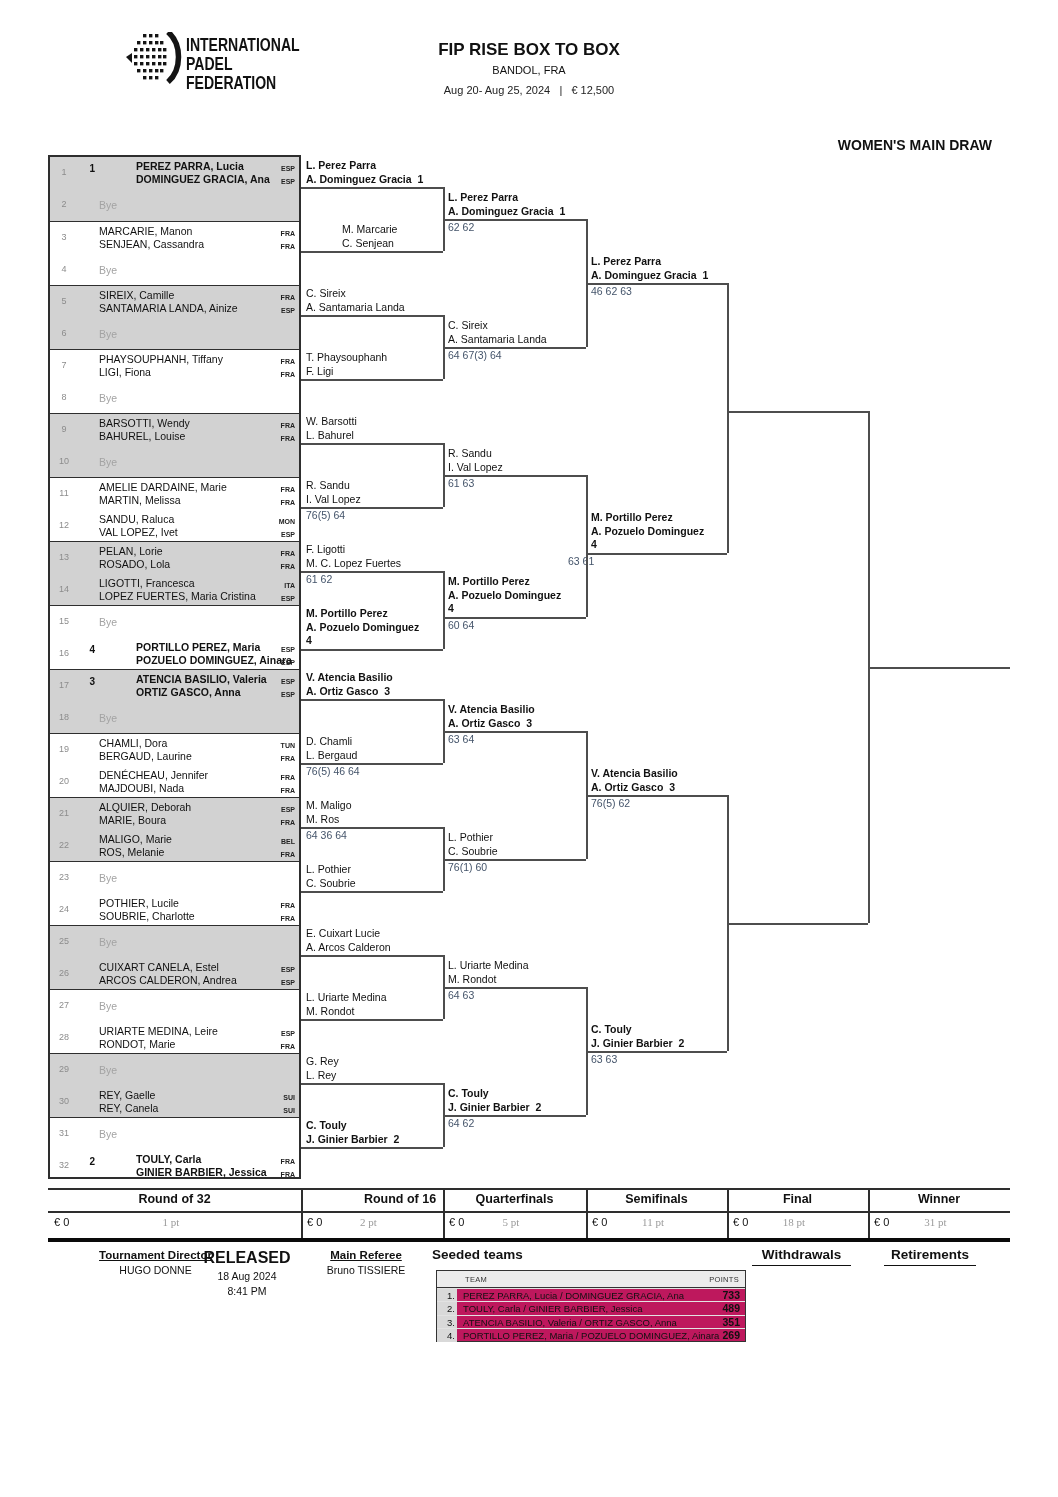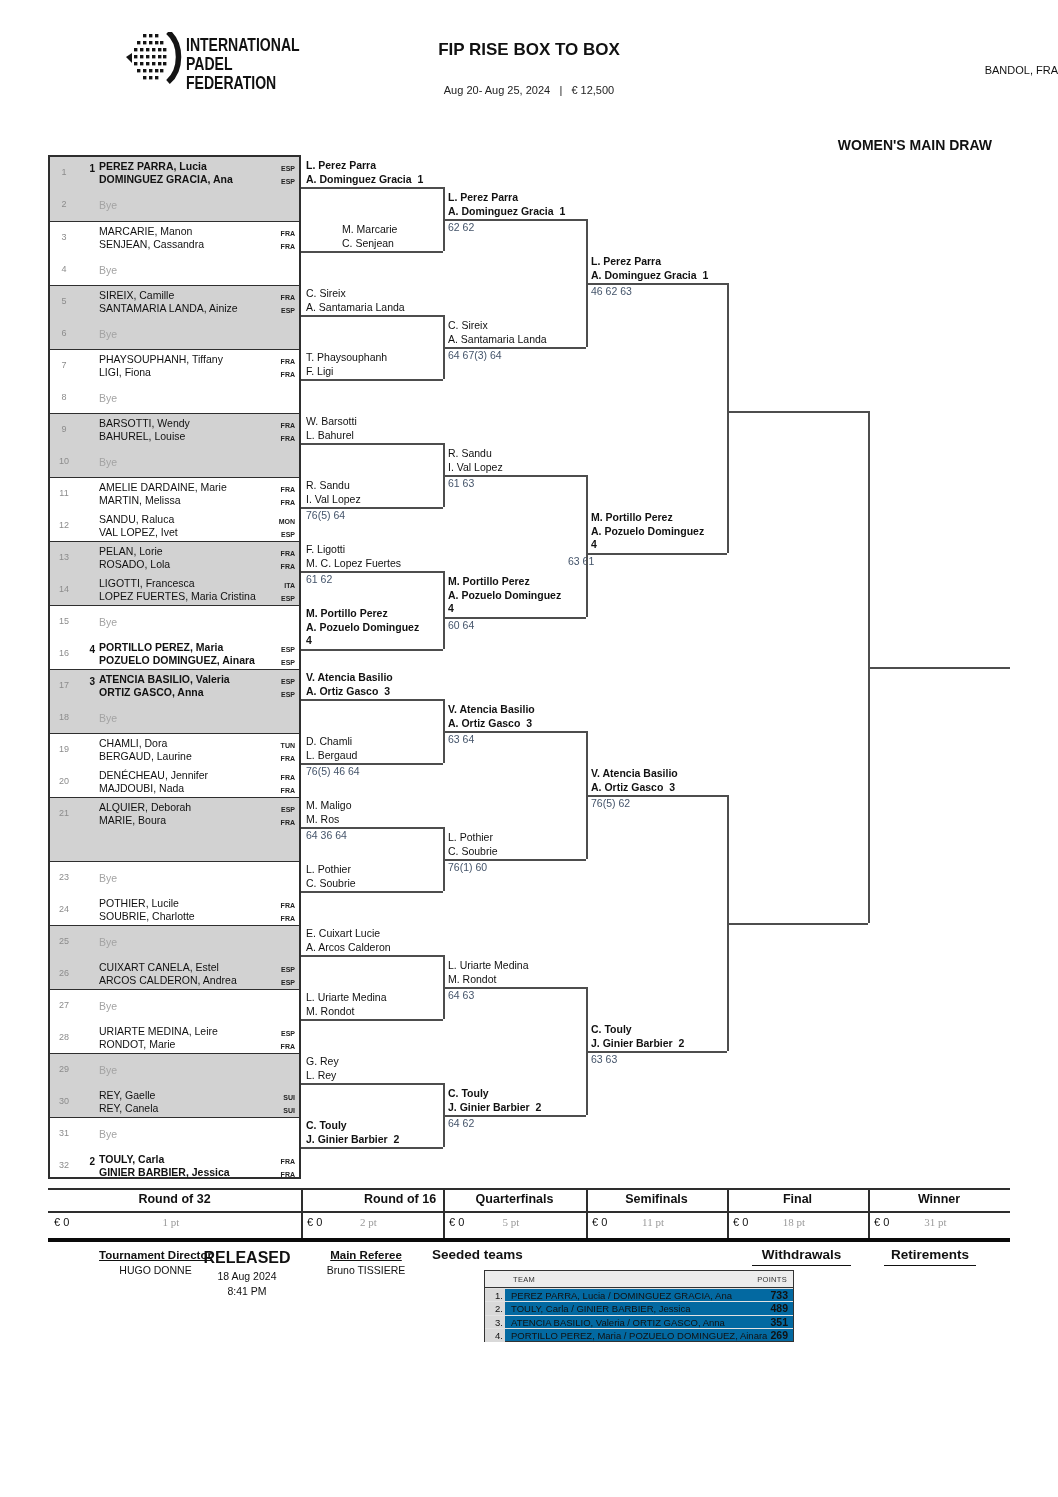--- a/index.html
+++ b/index.html
@@ -3,53 +3,53 @@
 <meta charset="utf-8">
 <style>
   html,body{margin:0;padding:0;background:#888;}
   .page{position:relative;width:1058px;height:1497px;background:#fff;margin:0 auto;
         font-family:"Liberation Sans","DejaVu Sans",sans-serif;color:#111;overflow:hidden;}
   
   .logo-ball{position:absolute;left:126px;top:32px;}
   .logo-text{position:absolute;left:186px;top:36px;font-weight:bold;font-size:18px;line-height:19px;
              letter-spacing:0px;transform:scaleX(.78);transform-origin:left top;white-space:pre;}
   .t-title{position:absolute;left:0;right:0;top:40px;text-align:center;font-weight:bold;font-size:17px;}
-  .t-loc{position:absolute;left:0;right:0;top:64px;text-align:right;font-size:11px;}
+  .t-loc{position:absolute;left:0;right:0;top:64px;text-align:center;font-size:11px;}
   .t-dates{position:absolute;left:0;right:0;top:84px;text-align:center;font-size:11px;color:#222;}
   .t-dates span{white-space:pre;}
   .draw-title{position:absolute;right:66px;top:137px;font-weight:bold;font-size:14px;}
   
   .r32box{position:absolute;left:48px;top:155px;width:253px;height:1024px;border:2px solid #2e2e2e;box-sizing:border-box;}
   .pair{position:relative;width:100%;height:64px;box-sizing:border-box;}
   .pair.shade{background:#d2d2d2;}
   .pair.sep{border-top:1px solid #2e2e2e;}
   .row{position:relative;height:32px;}
   .rn{position:absolute;left:4px;top:10px;width:20px;text-align:center;font-size:9px;color:#8c8c8c;}
   .seed{position:absolute;left:32px;top:6px;width:13px;text-align:right;font-size:10px;font-weight:bold;}
   .names{position:absolute;left:49px;top:3px;font-size:10.5px;line-height:13px;white-space:pre;}
-  .names.b{font-weight:bold;}
+  .names.b{font-weight:bold;margin-left:37px;}
   .ccs{position:absolute;right:4px;top:5px;text-align:right;font-size:7px;font-weight:bold;line-height:13px;color:#222;}
   .bye{position:absolute;left:49px;top:10px;font-size:10.5px;color:#a3a3a3;}
   .ln{position:absolute;background:#4d4d4d;}
   .adv{position:absolute;font-size:10.5px;line-height:13.5px;white-space:pre;color:#111;}
   .adv.b{font-weight:bold;}
   .sc{position:absolute;font-size:10.5px;color:#44546A;white-space:pre;}
   
   .rb-line{position:absolute;background:#2e2e2e;}
   .rb-label{position:absolute;top:1192px;text-align:center;font-weight:bold;font-size:12.5px;}
   .rb-euro{position:absolute;top:1216px;font-size:11px;}
   .rb-pt{position:absolute;top:1216px;font-size:11px;color:#9b9b9b;text-align:center;font-family:Liberation Serif, serif;}
   .thickbar{position:absolute;left:48px;top:1238px;width:962px;height:4px;background:#0a0a0a;}
   
   .f-col{position:absolute;text-align:center;}
   .f-lbl{font-weight:bold;font-size:11.5px;text-decoration:underline;}
   .f-lbl2{font-weight:bold;font-size:16px;}
   .f-val{font-size:10.5px;margin-top:3px;}
   .seeded-title{position:absolute;left:432px;top:1247px;font-weight:bold;font-size:13.5px;}
-  .seed-table{position:absolute;left:436px;top:1270px;width:310px;height:72px;border:1.5px solid #333;box-sizing:border-box;background:#0369a1;margin-left:48px;}
+  .seed-table{position:absolute;left:436px;top:1270px;width:310px;height:72px;border:1.5px solid #333;box-sizing:border-box;background:#be185d;}
   .st-head{position:relative;height:17px;background:#ececec;border-bottom:1px solid #333;box-sizing:border-box;}
   .st-head .h-team{position:absolute;left:28px;top:4px;font-size:7.5px;color:#333;letter-spacing:.3px;}
   .st-head .h-pts{position:absolute;right:6px;top:4px;font-size:7.5px;color:#333;letter-spacing:.3px;}
   .st-row{position:relative;height:13.4px;border-top:1px solid #e2e2e2;box-sizing:border-box;}
   .st-row .n{position:absolute;left:0;top:0;bottom:0;width:20px;background:#d9d9d9;font-size:9.5px;text-align:right;padding:1px 2px 0 0;box-sizing:border-box;}
   .st-row .t{position:absolute;left:26px;top:1px;font-size:9.5px;white-space:nowrap;}
   .st-row .p{position:absolute;right:5px;top:0px;font-size:10.5px;font-weight:bold;}
   .wd{position:absolute;top:1247px;text-align:center;font-weight:bold;font-size:13.5px;border-bottom:1.5px solid #111;padding-bottom:3px;}
 </style>
 </head>
@@ -264,20 +264,28 @@
             <div>FRA</div>
           </div>
         </div>
       </div>
       <div class="pair shade sep">
         <div class="row">
           <div class="rn">21</div>
           <div class="names"><div>ALQUIER, Deborah</div><div>MARIE, Boura</div></div>
           <div class="ccs">
             <div>ESP</div>
+            <div>FRA</div>
+          </div>
+        </div>
+        <div class="row">
+          <div class="rn">22</div>
+          <div class="names"><div>MALIGO, Marie</div><div>ROS, Melanie</div></div>
+          <div class="ccs">
+            <div>BEL</div>
             <div>FRA</div>
           </div>
         </div>
       </div>
       <div class="pair sep">
         <div class="row">
           <div class="rn">23</div>
           <div class="bye">Bye</div>
         </div>
         <div class="row">

